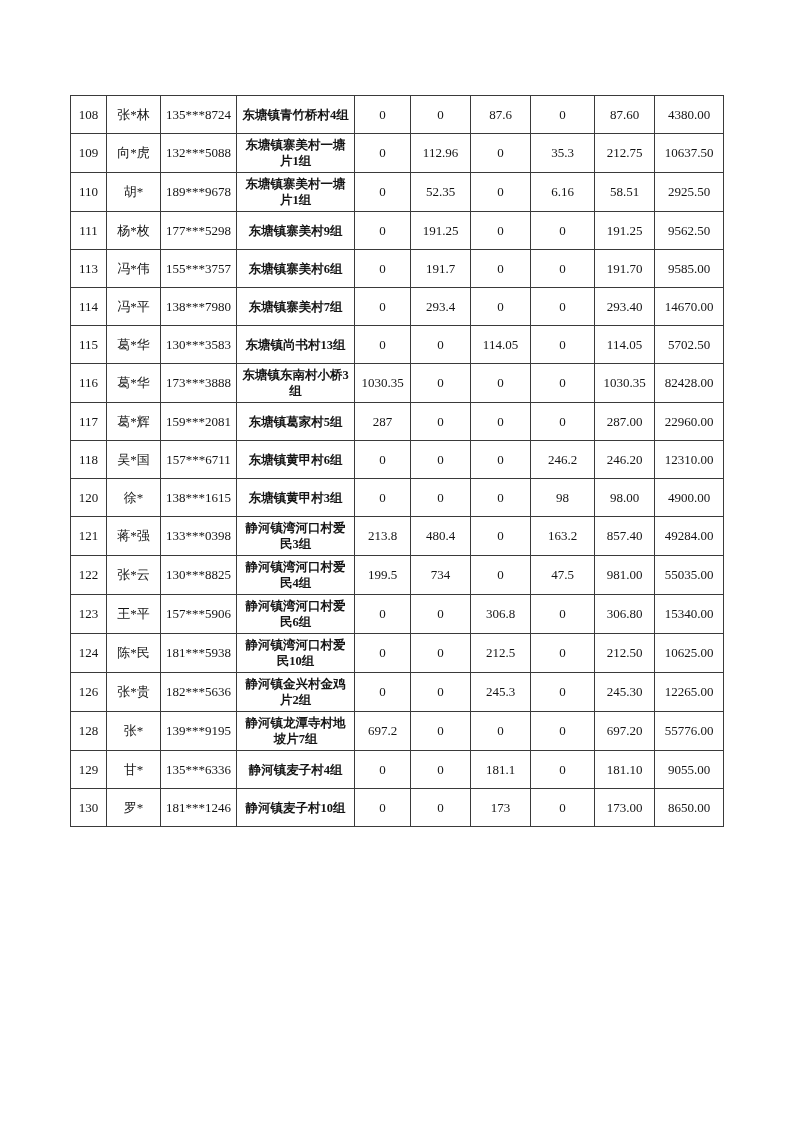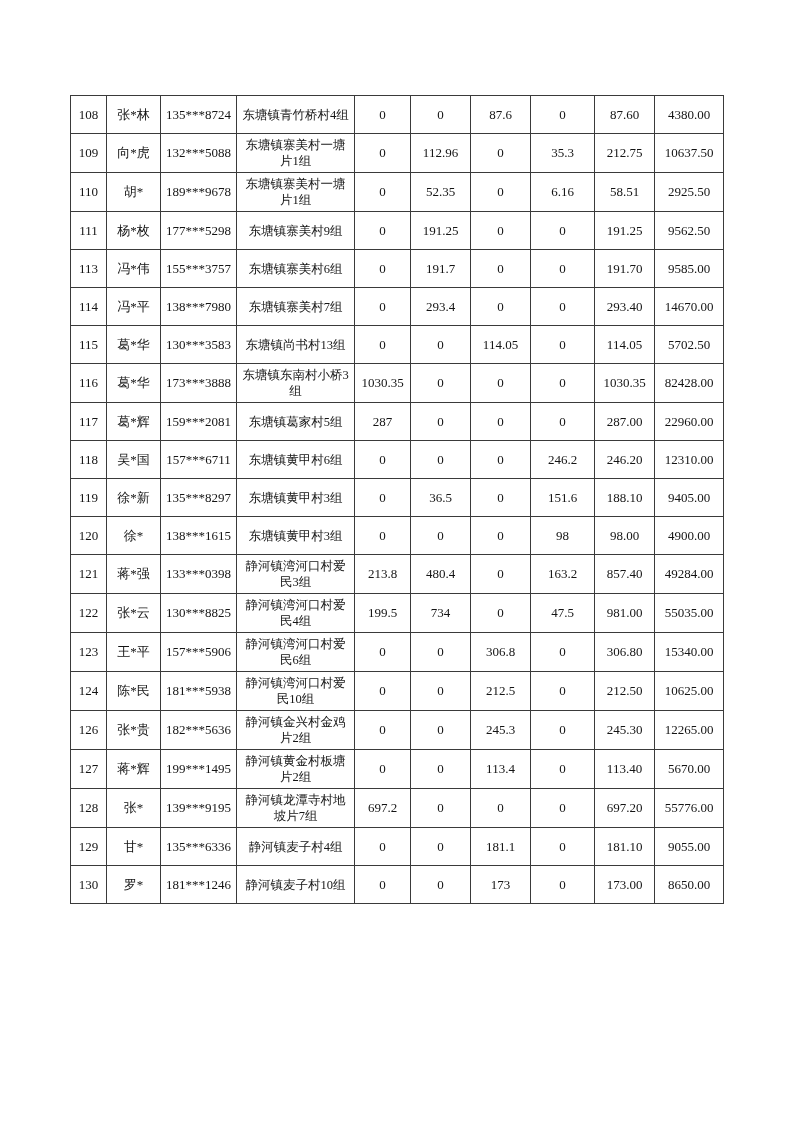--- a/index.html
+++ b/index.html
@@ -28,20 +28,21 @@
     font-size: 13px;
     line-height: 16px;
     height: 38px;
     padding: 3px 2px;
     color: #141414;
     word-break: break-all;
   }
   table.doc-table td.col-address {
     font-size: 12.5px;
     padding: 3px 4px;
+    font-weight: bold;
   }
 </style>
 </head>
 <body>
 
 <div class="page">
   <table class="doc-table">
     <colgroup>
       <col style="width:36px">
       <col style="width:54px">
@@ -169,32 +170,20 @@
           <td>157***6711</td>
           <td class="col-address">东塘镇黄甲村6组</td>
           <td>0</td>
           <td>0</td>
           <td>0</td>
           <td>246.2</td>
           <td>246.20</td>
           <td>12310.00</td>
         </tr>
         <tr>
-          <td>119</td>
-          <td>徐*新</td>
-          <td>135***8297</td>
-          <td class="col-address">东塘镇黄甲村3组</td>
-          <td>0</td>
-          <td>36.5</td>
-          <td>0</td>
-          <td>151.6</td>
-          <td>188.10</td>
-          <td>9405.00</td>
-        </tr>
-        <tr>
           <td>120</td>
           <td>徐*</td>
           <td>138***1615</td>
           <td class="col-address">东塘镇黄甲村3组</td>
           <td>0</td>
           <td>0</td>
           <td>0</td>
           <td>98</td>
           <td>98.00</td>
           <td>4900.00</td>
@@ -253,32 +242,20 @@
           <td>182***5636</td>
           <td class="col-address">静河镇金兴村金鸡片2组</td>
           <td>0</td>
           <td>0</td>
           <td>245.3</td>
           <td>0</td>
           <td>245.30</td>
           <td>12265.00</td>
         </tr>
         <tr>
-          <td>127</td>
-          <td>蒋*辉</td>
-          <td>199***1495</td>
-          <td class="col-address">静河镇黄金村板塘片2组</td>
-          <td>0</td>
-          <td>0</td>
-          <td>113.4</td>
-          <td>0</td>
-          <td>113.40</td>
-          <td>5670.00</td>
-        </tr>
-        <tr>
           <td>128</td>
           <td>张*</td>
           <td>139***9195</td>
           <td class="col-address">静河镇龙潭寺村地坡片7组</td>
           <td>697.2</td>
           <td>0</td>
           <td>0</td>
           <td>0</td>
           <td>697.20</td>
           <td>55776.00</td>

